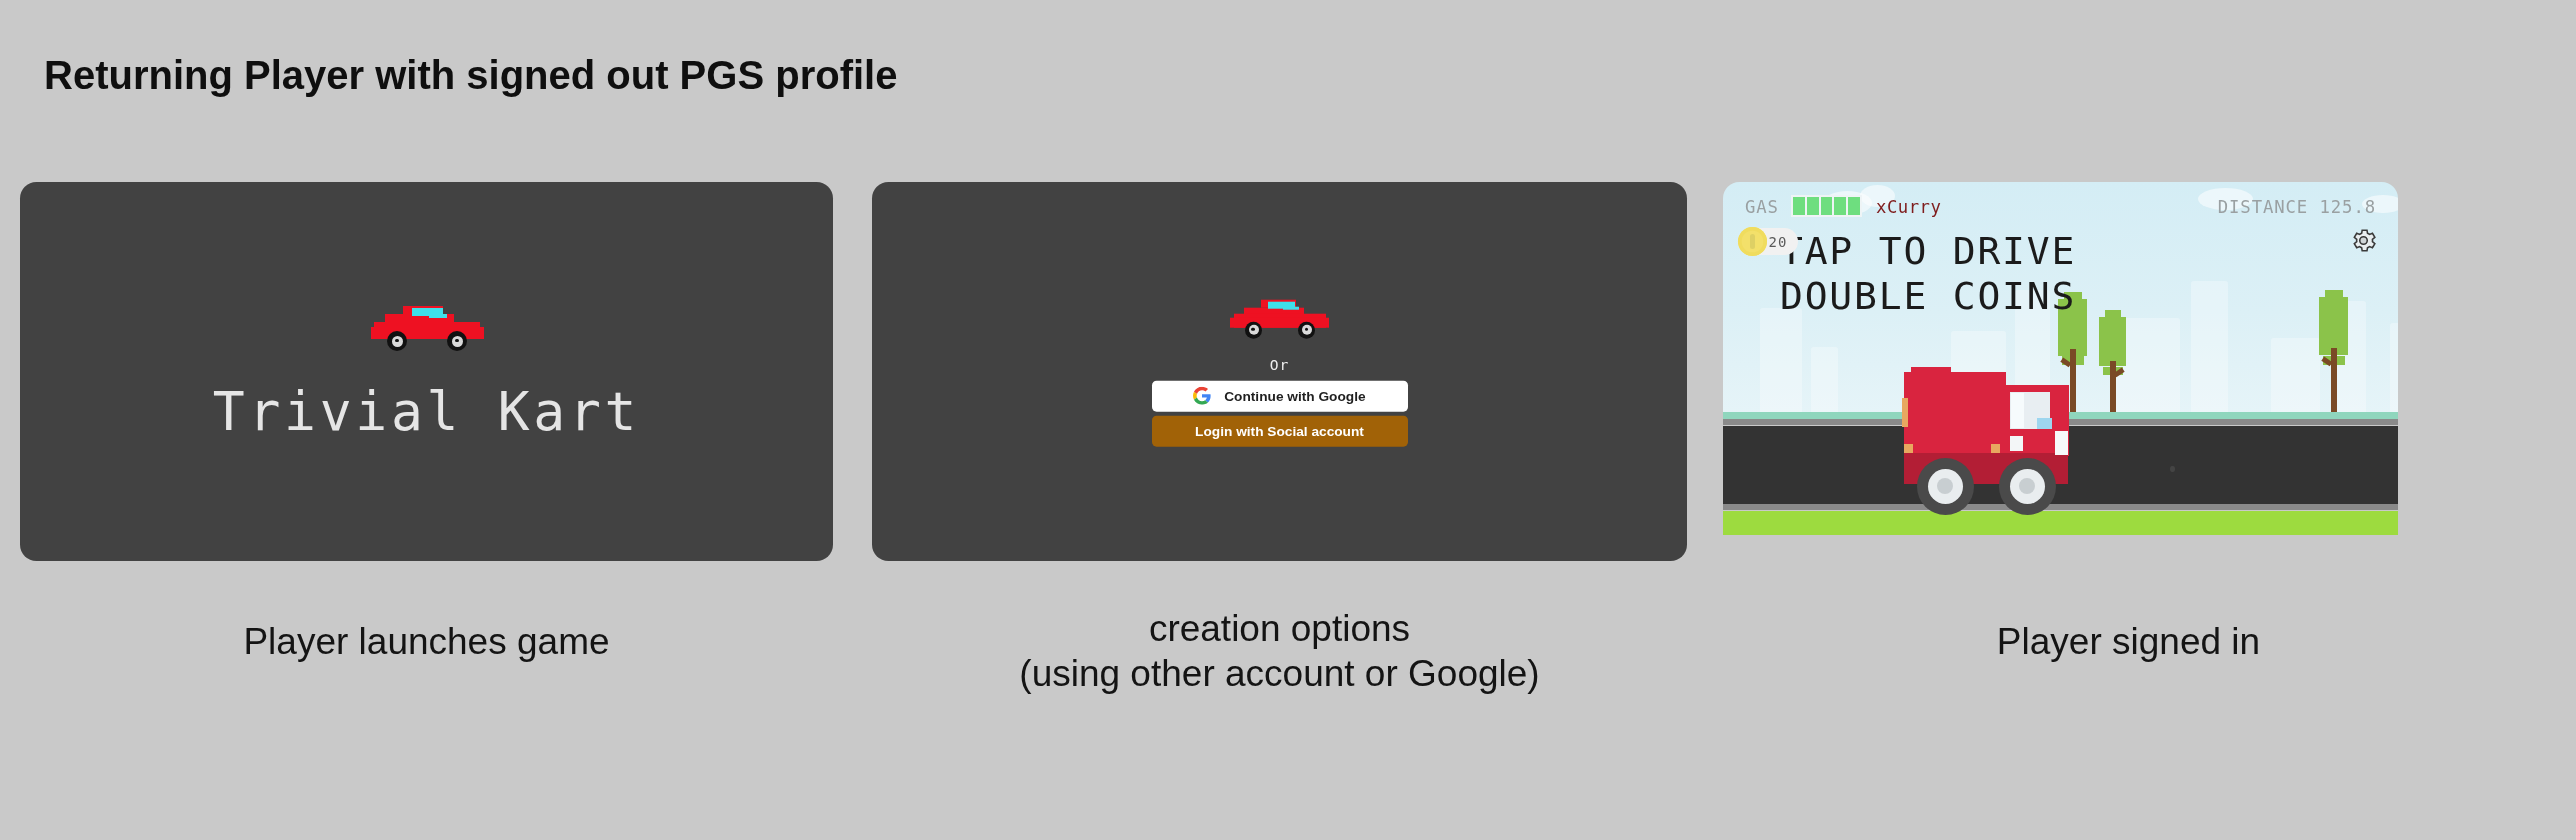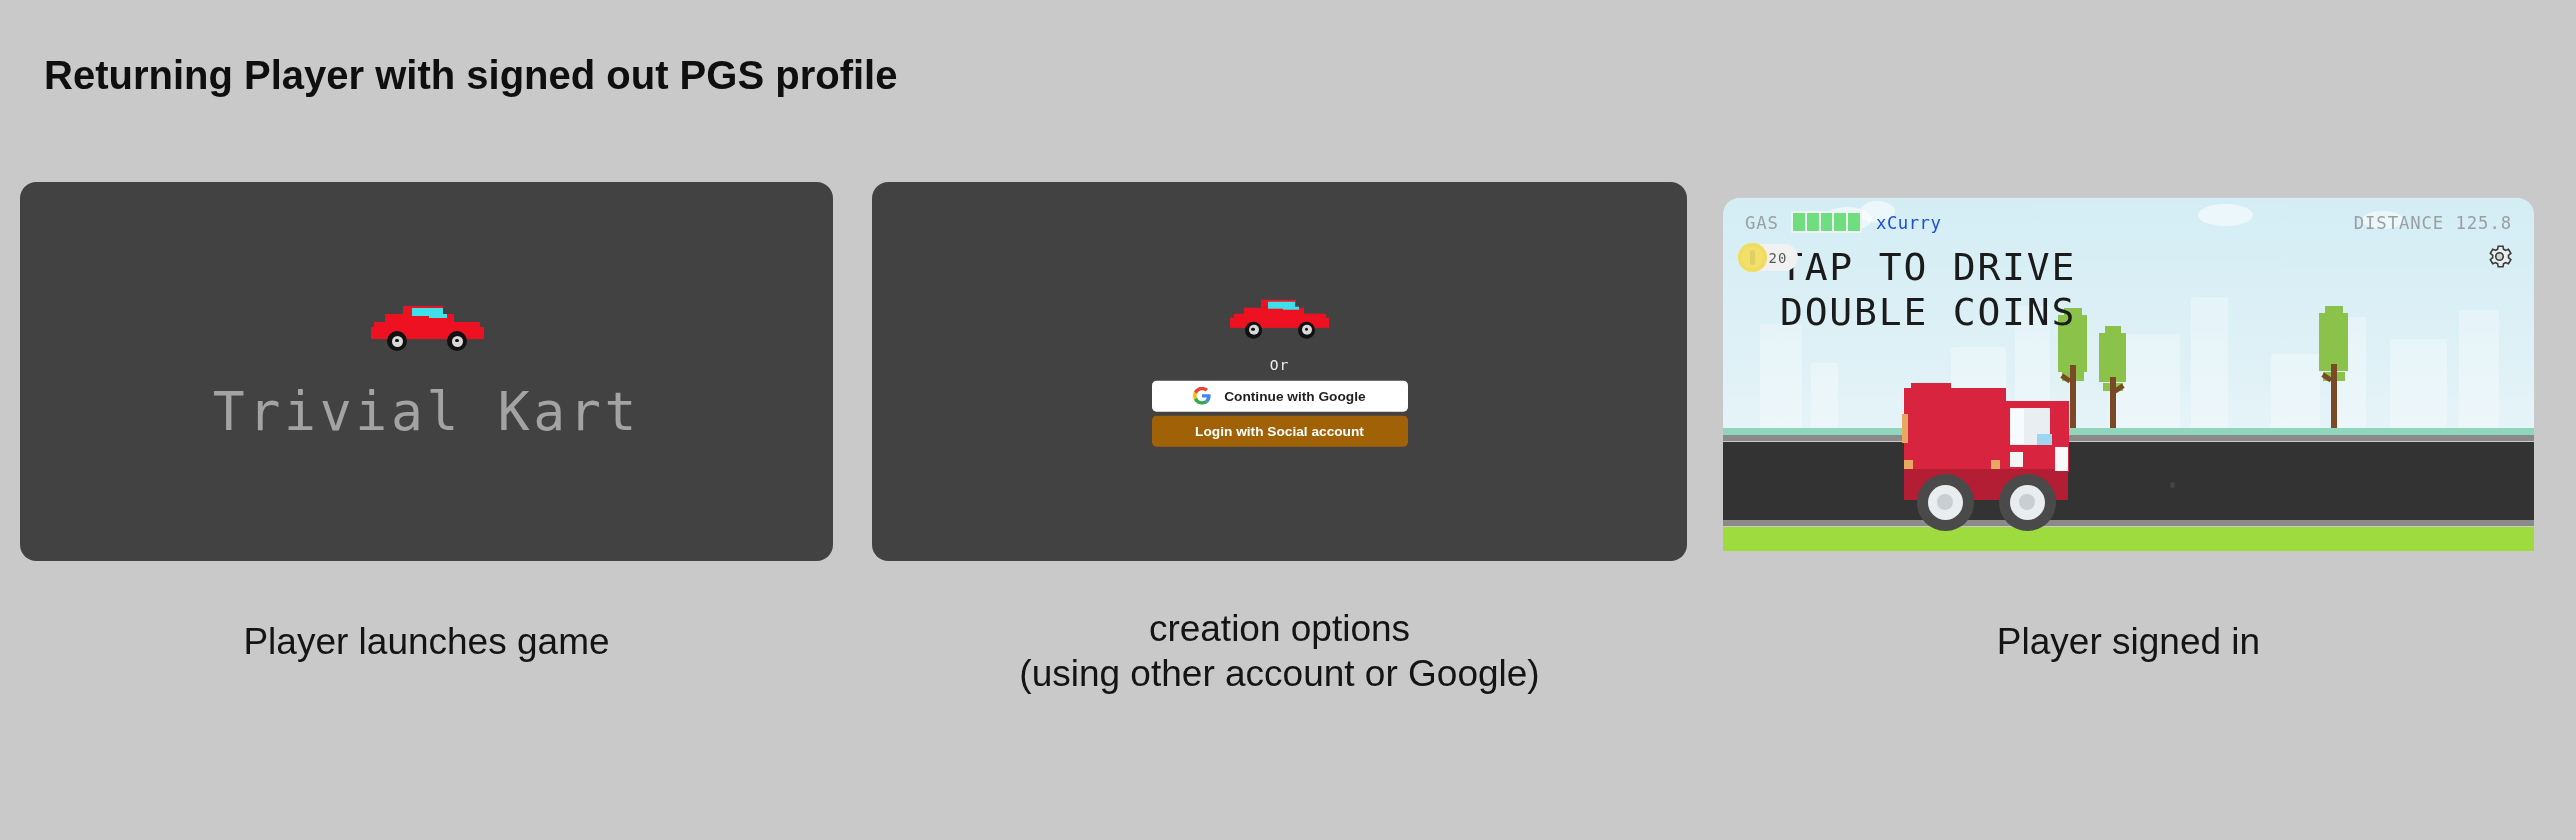--- a/index.html
+++ b/index.html
@@ -31,21 +31,21 @@
   
   .panel {
     position: absolute;
     border-radius: 16.4px;
     overflow: hidden;
   }
   .panel-dark { background: #424242; }
 
   #panel-1 { left: 20px;   top: 182px; width: 813px; height: 379px; }
   #panel-2 { left: 872px;  top: 182px; width: 815px; height: 379px; }
-  #panel-3 { left: 1723px; top: 198px; width: 811px; height: 379px; }
+  #panel-3 { left: 1723px; top: 182px; width: 675px; height: 379px; }
 
   
   .caption {
     position: absolute;
     text-align: center;
     font-size: 37px;
     color: #141414;
     line-height: 1.22;
     font-family: "Liberation Sans", sans-serif;
   }
@@ -64,21 +64,21 @@
   .splash-inner {
     position: absolute;
     left: 0; right: 0;
     top: 50%;
     transform: translateY(-50%);
     text-align: center;
   }
   .game-logo-text {
     margin-top: 21px;
     font-size: 53px;
-    color: #a3a3a3;
+    color: #e5e5e5;
     letter-spacing: 3.7px;
     font-family: "DejaVu Sans Mono", monospace;
     font-weight: normal;
   }
 
   
   .pixel-car {
     position: relative;
     display: inline-block;
   }
@@ -201,21 +201,21 @@
     flex: 1;
     border-right: 2.7px solid #eef4f6;
     box-sizing: border-box;
   }
   .gas-bar span:last-child { border-right: 0; }
   .hud-car-name {
     position: absolute;
     left: 153px; top: 2.7px;
     font-family: "DejaVu Sans Mono", monospace;
     font-size: 17.3px;
-    color: #1d4ed8;
+    color: #7f1d1d;
     letter-spacing: 0.5px;
   }
   .hud-distance {
     position: absolute;
     right: 22px; top: 2.7px;
     font-family: "DejaVu Sans Mono", monospace;
     font-size: 17.3px;
     color: #9aa0a2;
     letter-spacing: 0.9px;
   }

